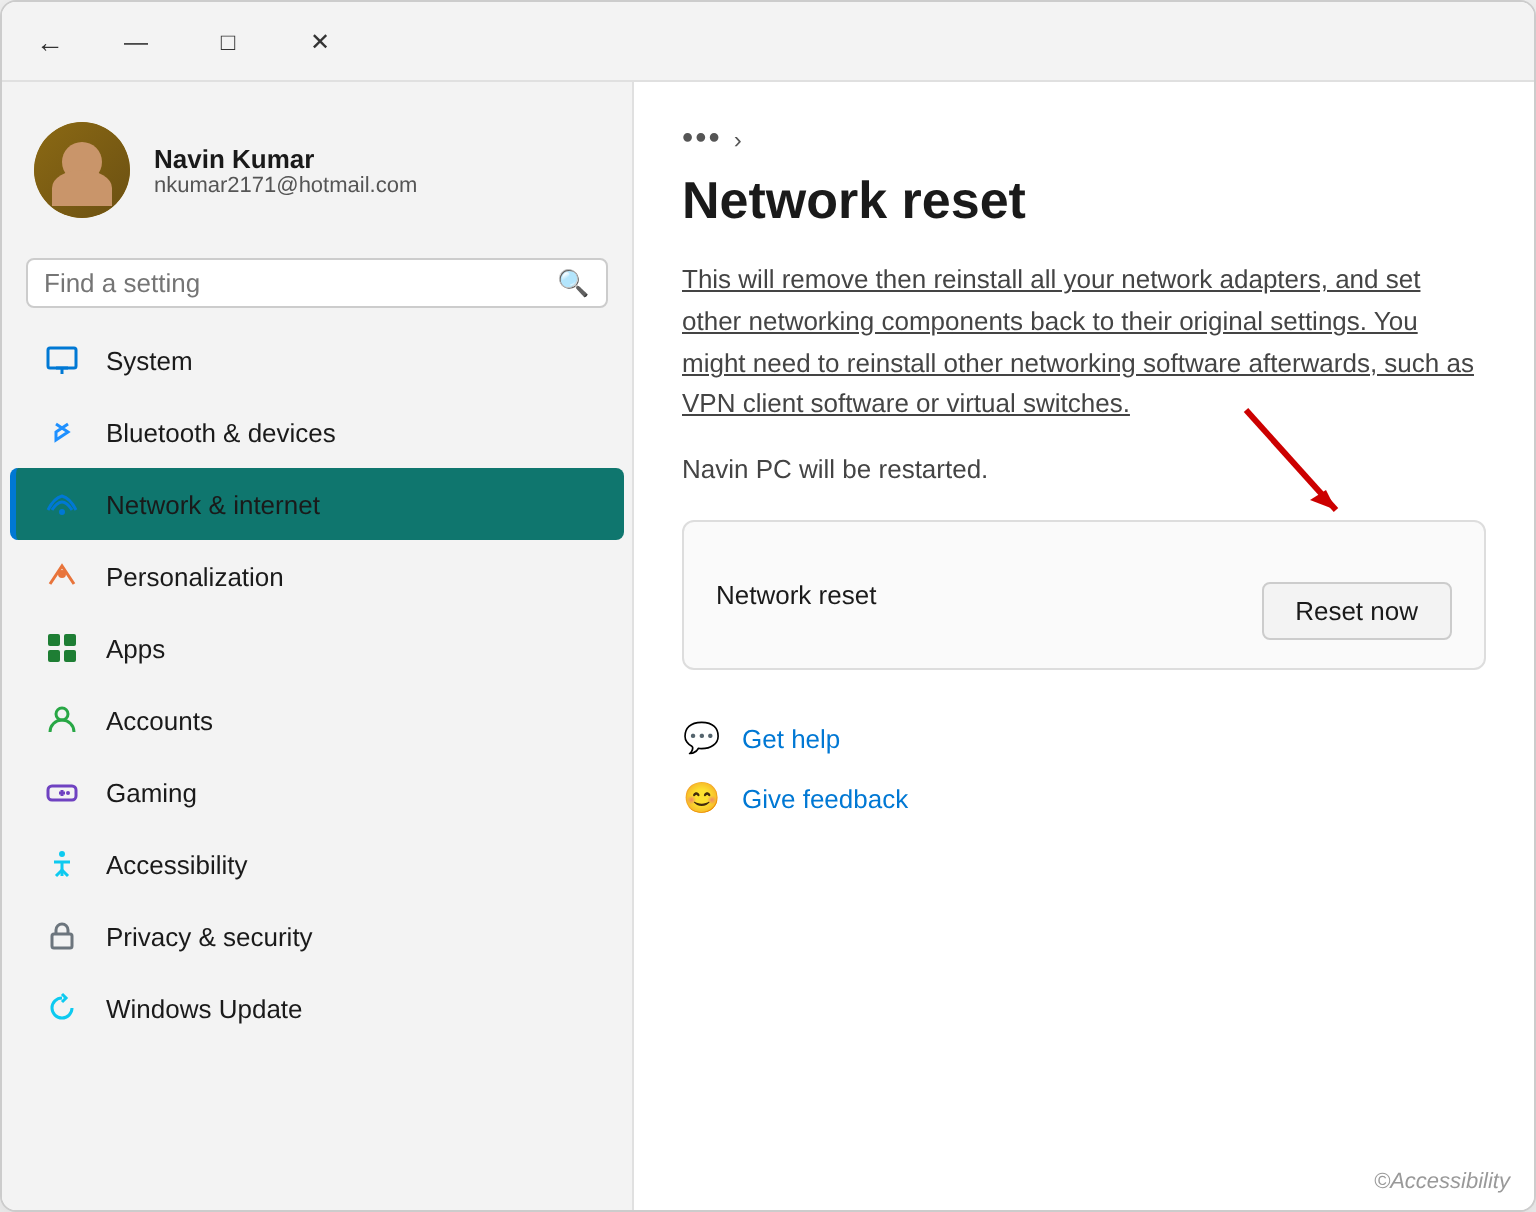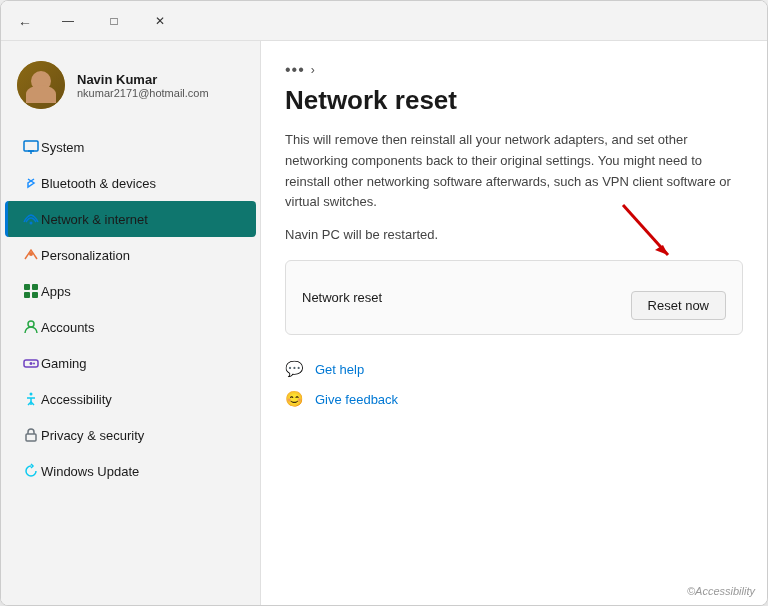--- a/index.html
+++ b/index.html
@@ -68,21 +68,21 @@
 
     
     .main-layout {
       display: flex;
       flex: 1;
       overflow: hidden;
     }
 
     
     .sidebar {
-      width: 260px;
+      width: 316px;
       background: #f3f3f3;
       display: flex;
       flex-direction: column;
       padding: 8px 0;
       overflow-y: auto;
       border-right: 1px solid #e0e0e0;
       flex-shrink: 0;
     }
     .user-profile {
       display: flex;
@@ -152,20 +152,21 @@
       flex: 1;
       background: transparent;
       color: #333;
     }
     .search-icon { color: #555; font-size: 13px; }
 
     .nav-item {
       display: flex;
       align-items: center;
       padding: 8px 16px;
+      gap: 12px;
       cursor: pointer;
       border-radius: 4px;
       margin: 0 4px;
       font-size: 13px;
       color: #1a1a1a;
     }
     .nav-item.active {
       background: #0f766e;
       border-left: 3px solid #0078d4;
       padding-left: 13px;
@@ -201,20 +202,21 @@
       font-size: 26px;
       font-weight: 600;
       color: #1a1a1a;
       margin-bottom: 14px;
     }
     .description {
       font-size: 13px;
       color: #444;
       line-height: 1.6;
       margin-bottom: 14px;
+      text-decoration: underline;
     }
     .restart-notice {
       font-size: 13px;
       color: #444;
       margin-bottom: 18px;
     }
     .reset-card {
       display: flex;
       align-items: center;
       justify-content: space-between;
@@ -306,20 +308,24 @@
       <div class="user-profile">
         <div class="avatar">
           <div class="avatar-img"></div>
         </div>
         <div class="user-info">
           <span class="user-name">Navin Kumar</span>
           <span class="user-email">nkumar2171@hotmail.com</span>
         </div>
       </div>
 
+      <div class="search-box">
+        <input type="text" placeholder="Find a setting" style="">
+        <span class="search-icon">🔍</span>
+      </div>
 
       <div id="nav-list">
           <div class="nav-item">
       <span class="nav-icon">
               <svg width="16" height="16" viewBox="0 0 16 16" fill="none">
                 <rect x="1" y="2" width="14" height="10" rx="1" stroke="#0078d4" stroke-width="1.5"></rect>
                 <line x1="5" y1="12" x2="11" y2="12" stroke="#0078d4" stroke-width="1.5"></line>
                 <line x1="8" y1="12" x2="8" y2="15" stroke="#0078d4" stroke-width="1.5"></line>
               </svg>
             </span>

